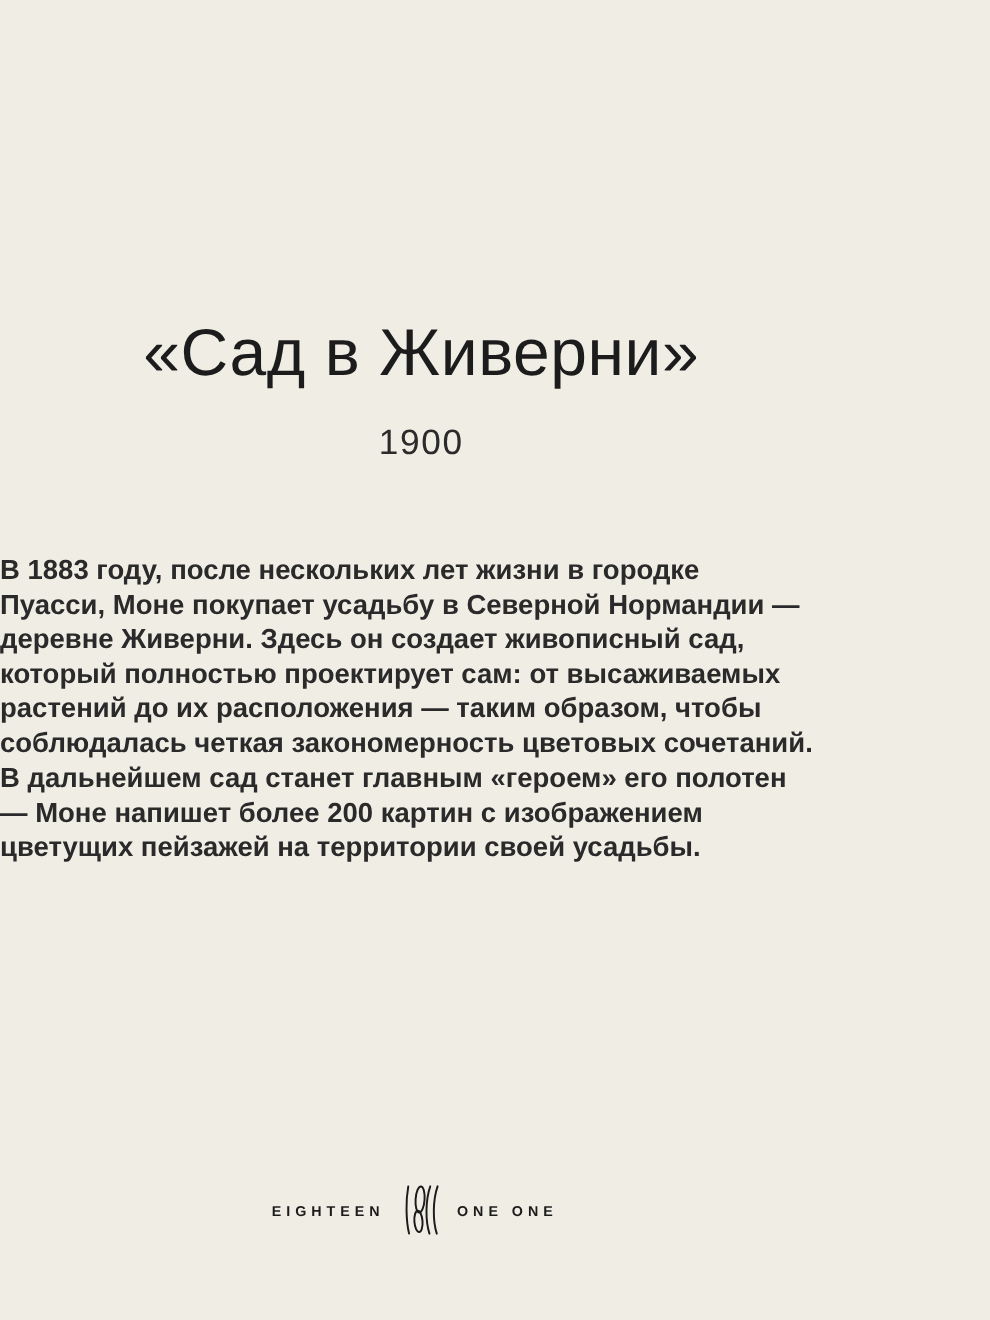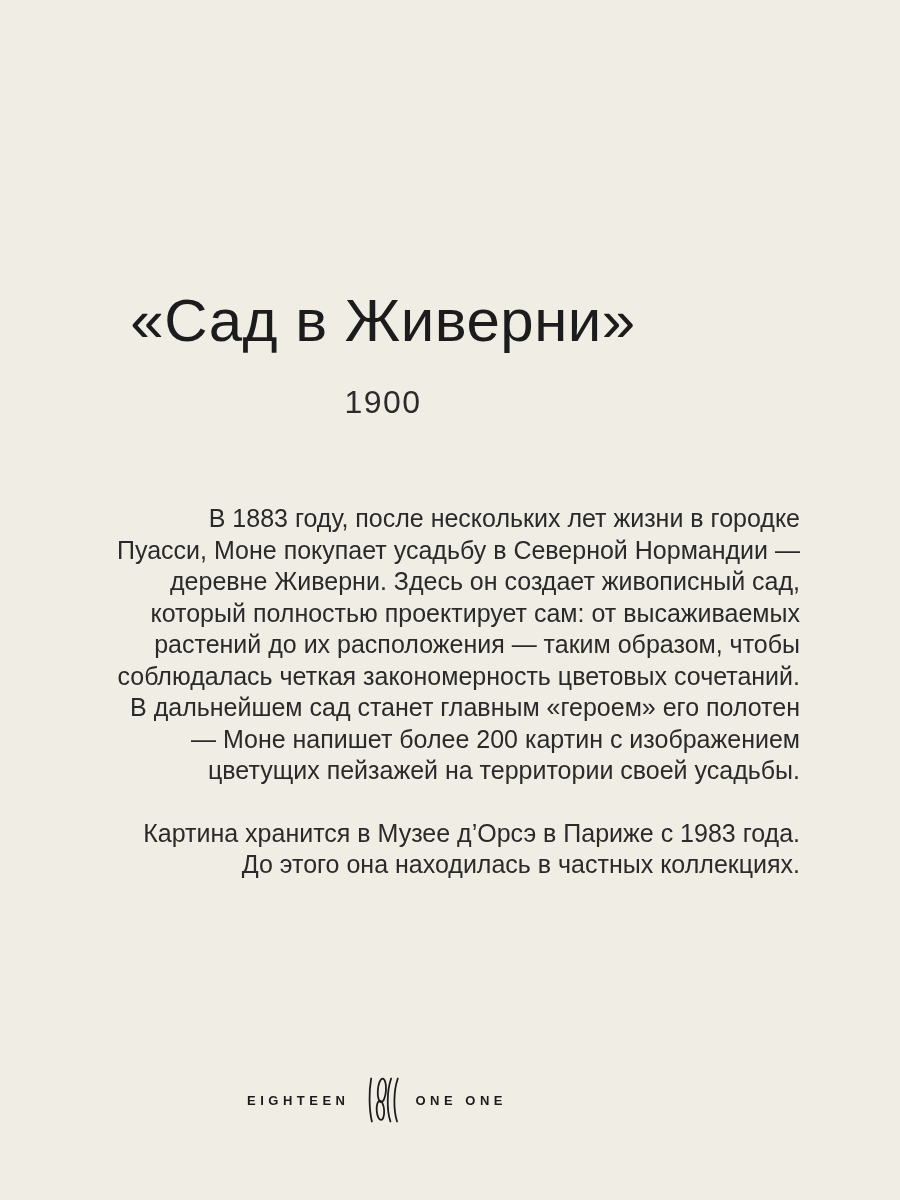--- a/index.html
+++ b/index.html
@@ -31,24 +31,24 @@
     text-align: center;
     font-size: 32px;
     line-height: 1.2;
     font-weight: 400;
     letter-spacing: 1.5px;
     color: #2b2b2b;
   }
   .body-text {
     margin: 0 auto;
     width: 800px;
-    text-align: right;
+    text-align: left;
     font-size: 25px;
     line-height: 31.5px;
-    font-weight: 400;
+    font-weight: 700;
     color: #2a2a2a;
     white-space: pre-line;
   }
   .p1 { margin-top: 82px; }
   .p2 { margin-top: 31px; }
   .logo {
     position: absolute;
     left: 0;
     right: 12px;
     top: 1071px;
@@ -84,22 +84,20 @@
   <p class="body-text p1">В 1883 году, после нескольких лет жизни в городке
 Пуасси, Моне покупает усадьбу в Северной Нормандии —
 деревне Живерни. Здесь он создает живописный сад,
 который полностью проектирует сам: от высаживаемых
 растений до их расположения — таким образом, чтобы
 соблюдалась четкая закономерность цветовых сочетаний.
 В дальнейшем сад станет главным «героем» его полотен
 — Моне напишет более 200 картин с изображением
 цветущих пейзажей на территории своей усадьбы.</p>
 
-  <p class="body-text p2">Картина хранится в Музее д’Орсэ в Париже с 1983 года.
-До этого она находилась в частных коллекциях.</p>
 
   <div class="logo">
     <span class="logo-word">EIGHTEEN</span>
 
     <svg class="logo-mark" width="40" height="58" viewBox="0 0 54 64" aria-hidden="true">
       <path d="M11,3 C8,20 8,44 12,61"></path>
       <ellipse cx="25.5" cy="19" rx="5.5" ry="16" transform="rotate(4 25.5 19)"></ellipse>
       <ellipse cx="23.5" cy="46" rx="5" ry="13" transform="rotate(-4 23.5 46)"></ellipse>
       <path d="M38,3 C32,20 32,46 37,61"></path>
       <path d="M47,3 C41,20 41,46 46,61"></path>

